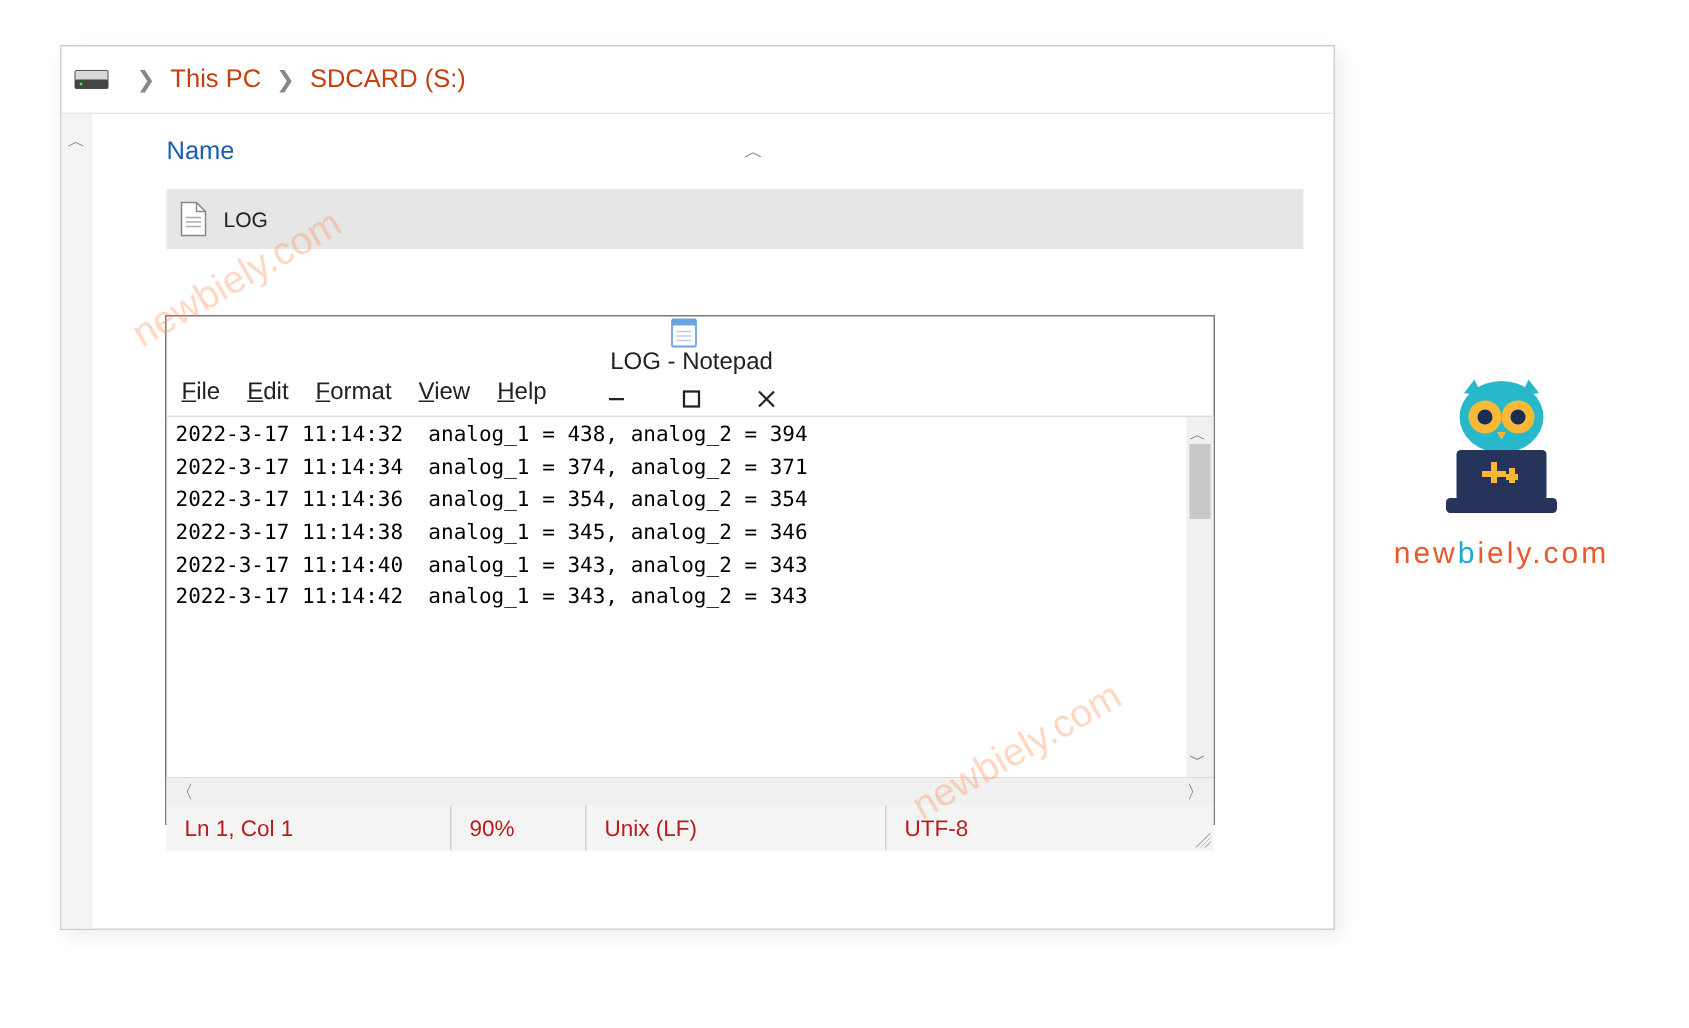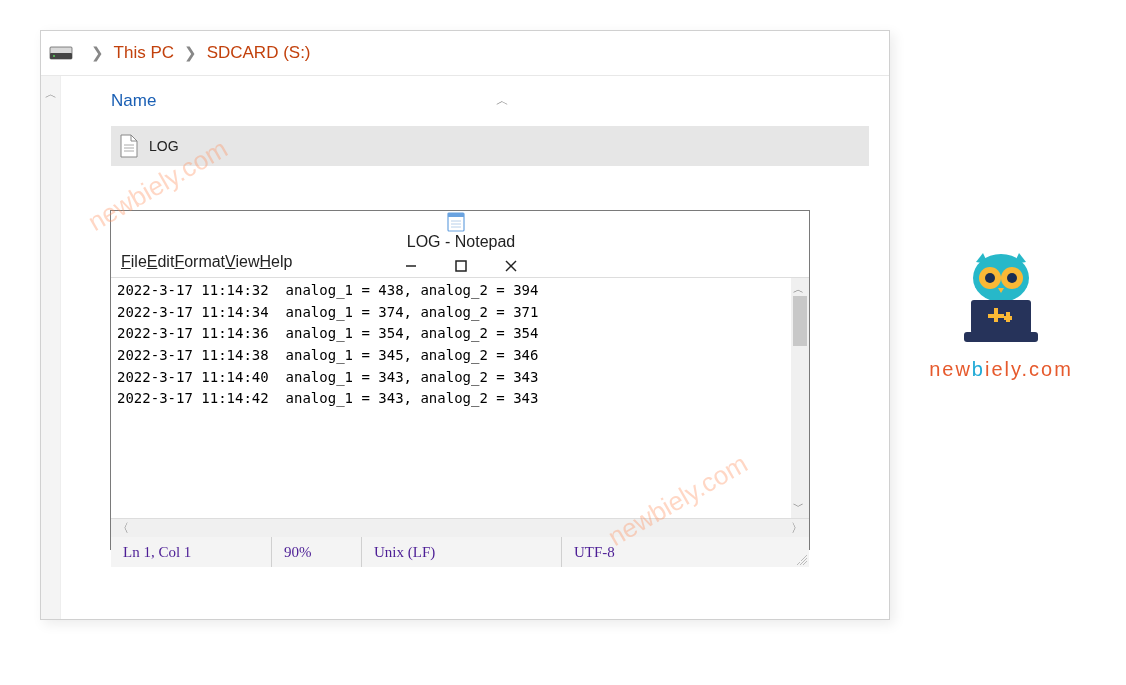--- a/index.html
+++ b/index.html
@@ -117,20 +117,21 @@
       align-items: center;
       justify-content: center;
       font-size: 16px;
       color: #222;
     }
     .win-btn svg { display: block; }
     .menubar {
       height: 30px;
       display: flex;
       align-items: center;
+      gap: 18px;
       padding: 0 10px;
       font-size: 16px;
       color: #222;
     }
     .menubar .m { position: relative; }
     .menubar .m .ul { text-decoration: underline; }
     .np-body {
       height: calc(100% - 36px - 30px - 30px);
       display: flex;
       border-top: 1px solid #ddd;
@@ -170,33 +171,32 @@
       justify-content: space-between;
       padding: 0 6px;
       color: #777;
       font-size: 12px;
     }
     .statusbar {
       height: 30px;
       display: flex;
       align-items: flex-end;
       font-size: 15px;
-      color: #4c1d95;
+      color: #b91c1c;
       background: #f4f4f4;
-      font-family: Liberation Serif, serif;
     }
     .statusbar .seg {
       padding: 0 12px;
       border-left: 1px solid #d0d0d0;
       height: 100%;
       display: flex;
       align-items: center;
     }
     .statusbar .seg:first-child { border-left: none; flex: 0 0 160px; }
-    .statusbar .seg.zoom { flex: 0 0 90px; }
+    .statusbar .seg.zoom { flex: 0 0 90px; margin-left: 29px; }
     .statusbar .seg.eol { flex: 0 0 200px; }
     .statusbar .seg.enc { flex: 1; }
     .statusbar .grip {
       width: 18px;
       height: 100%;
       position: relative;
     }
     .statusbar .grip::before {
       content: "";
       position: absolute;

